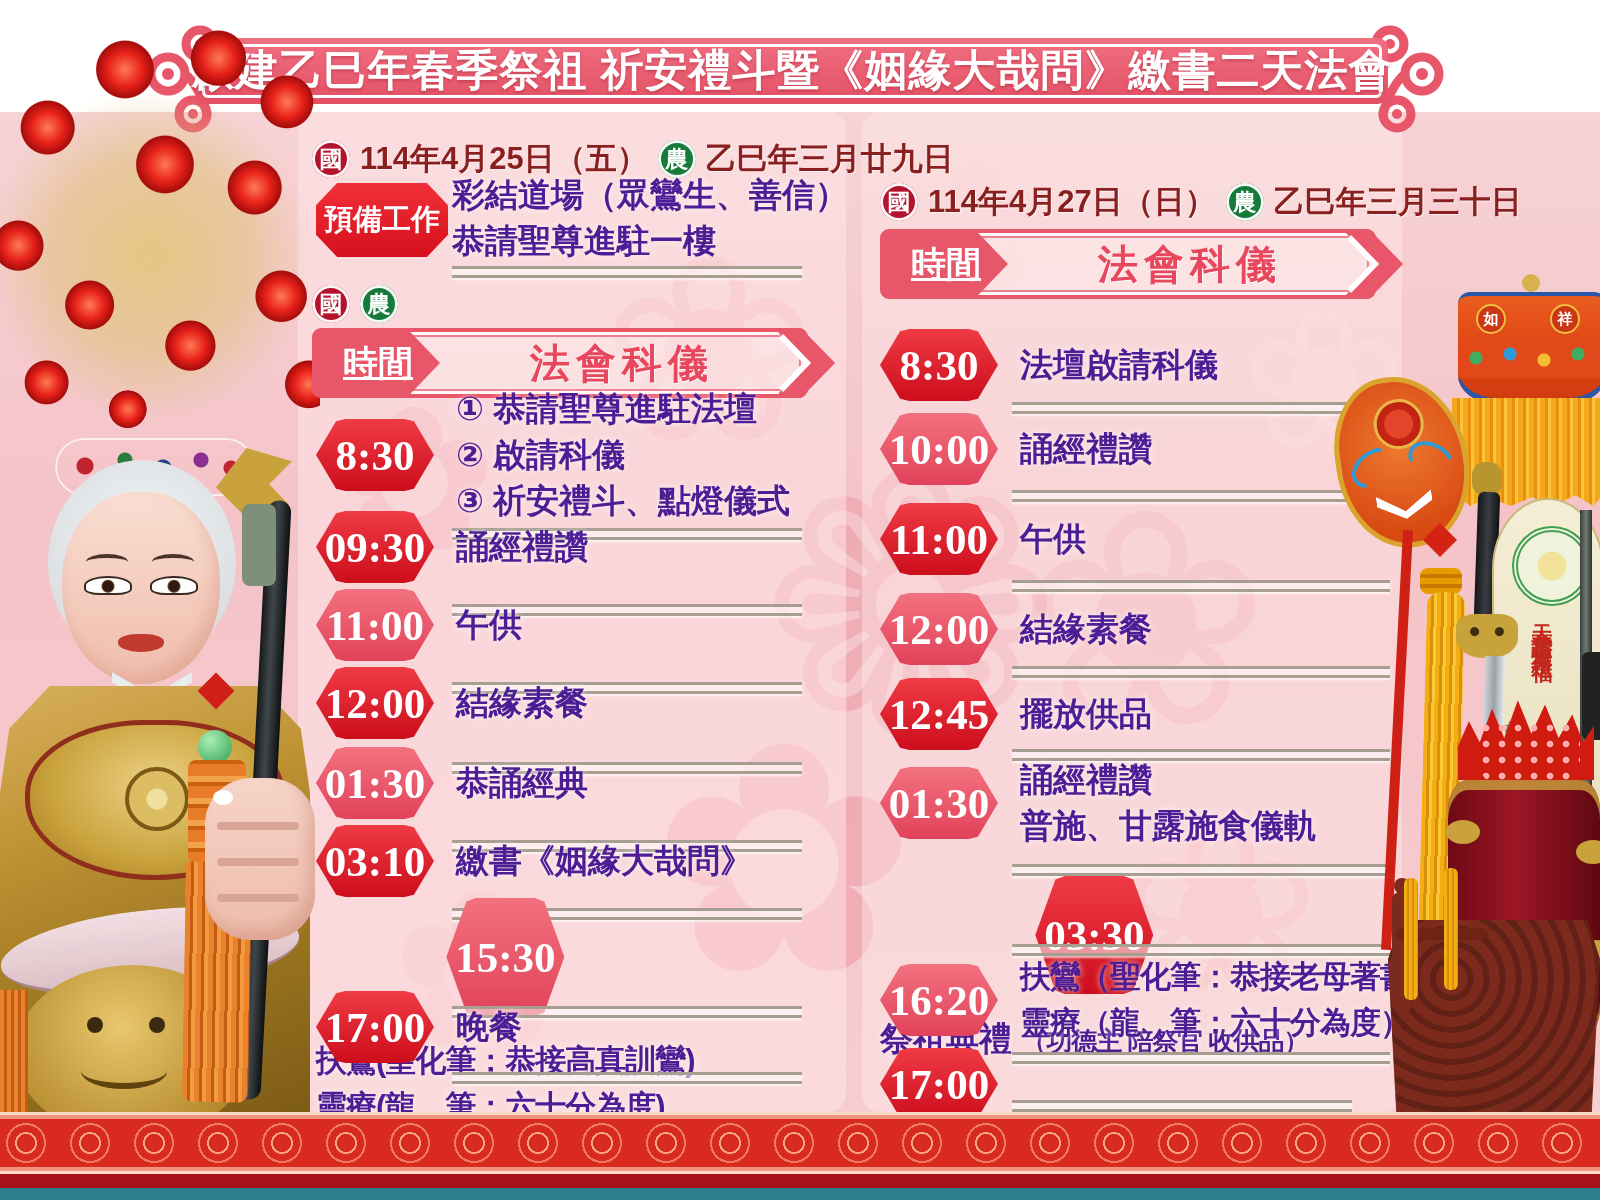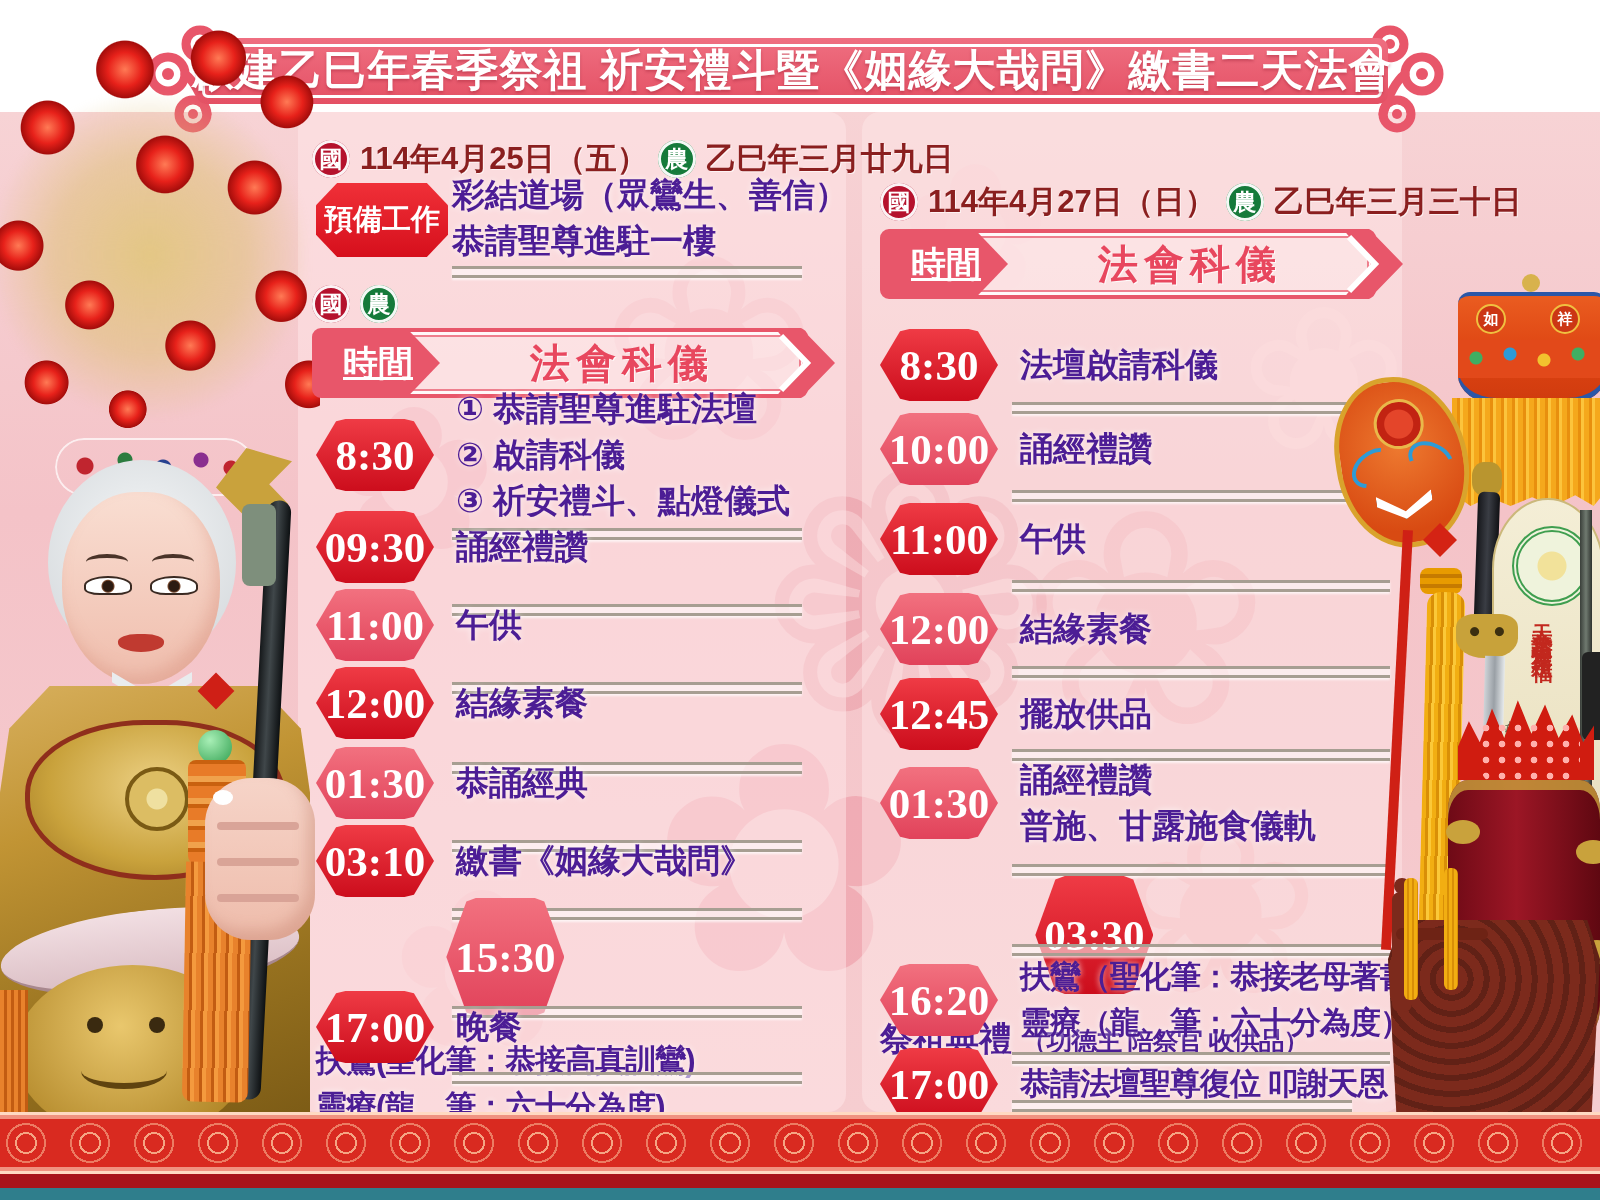--- a/index.html
+++ b/index.html
@@ -495,23 +495,20 @@
     <div class="tbadge light">16:20</div>
     <div class="lines">
       <div class="tight">扶鸞（聖化筆：恭接老母著書）</div>
       <div class="tight">靈療（龍　筆：六十分為度）</div>
     </div>
   </div>
   <div class="sep" style="left:1012px;top:1052px;width:378px;"></div>
 
   <div class="row" style="left:880px;top:1056px;height:56px;">
     <div class="tbadge deep">17:00</div>
-    <div class="lines">
-        <div class="tight">恭請法壇聖尊復位 叩謝天恩</div>
-      </div>
   </div>
   <div class="sep" style="left:1012px;top:1100px;width:340px;"></div>
 
   <div class="dou">
     <div class="finial"></div>
     <div class="canopy">
       <span class="medal m1">如</span>
       <span class="medal m2">祥</span>
       <div class="emb"></div>
     </div>

